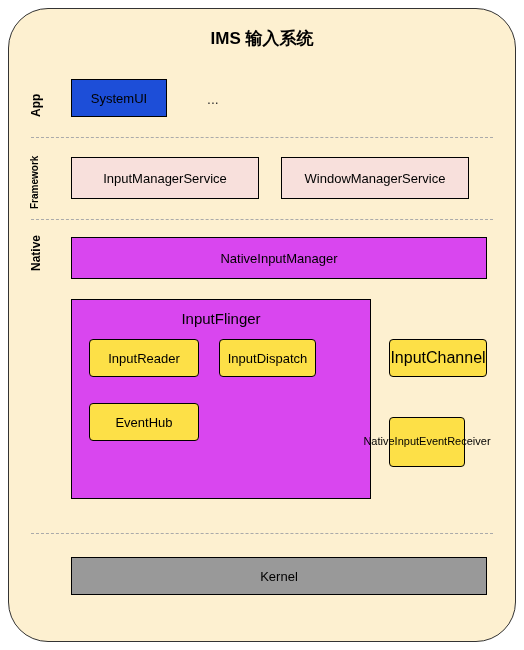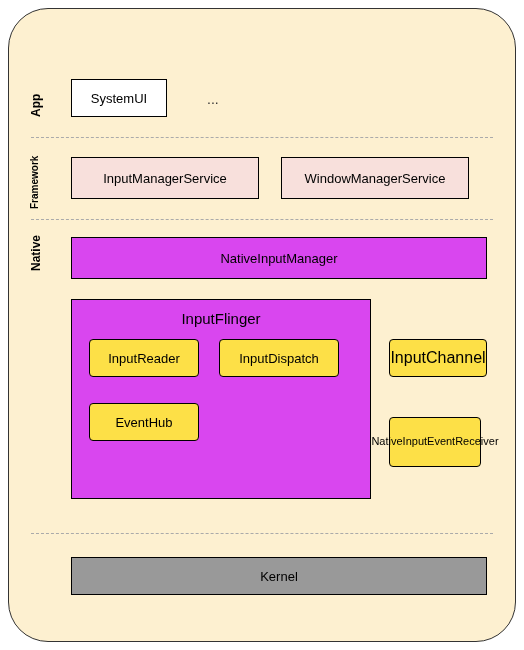--- a/index.html
+++ b/index.html
@@ -2,32 +2,33 @@
 <html><head>
 <meta charset="utf-8">
 <style>
 *{box-sizing:border-box;margin:0;padding:0}
 body{background:#fff;font-family:"Microsoft YaHei",Arial,sans-serif;width:524px;height:650px;position:relative}
 .canvas{position:absolute;left:8px;top:8px;width:508px;height:634px;background:#fdf0d0;border:1px solid #333;border-radius:40px}
 .title{position:absolute;left:0;right:0;top:18px;text-align:center;font-weight:bold;font-size:17px;color:#000}
 .vlabel{position:absolute;writing-mode:vertical-rl;transform:rotate(180deg);font-size:12px;color:#000;font-weight:bold}
 .box{position:absolute;border:1px solid #000;display:flex;align-items:center;justify-content:center;font-size:13px;color:#000;text-align:center}
 .dash{position:absolute;left:22px;right:22px;border-top:1px dashed #aaa;height:0}
-.green{background:#ffffff}
+.green{background:#1d4ed8}
 .pink{background:#f8e0dc}
 .peach{background:#d946ef}
 .yellow{background:#fde047;border-radius:4px}
 .gray{background:#999}
 .ellipsis{position:absolute;font-size:14px;color:#333}
 </style>
 </head>
 <body>
 
 <div class="canvas">
 
+  <div class="title">IMS 输入系统</div>
 
   <div class="vlabel" style="left:20px;top:78px;height:30px">App</div>
   <div class="box green" style="left:62px;top:70px;width:96px;height:38px">SystemUI</div>
   <div class="ellipsis" style="left:198px;top:82px">...</div>
 
   <div class="dash" style="top:128px"></div>
 
   <div class="vlabel" style="left:20px;top:140px;height:60px;font-size:10px">Framework</div>
   <div class="box pink" style="left:62px;top:148px;width:188px;height:42px">InputManagerService</div>
   <div class="box pink" style="left:272px;top:148px;width:188px;height:42px">WindowManagerService</div>
@@ -35,23 +36,23 @@
   <div class="dash" style="top:210px"></div>
 
   <div class="vlabel" style="left:20px;top:222px;height:40px">Native</div>
 
   <div class="box peach" style="left:62px;top:228px;width:416px;height:42px">NativeInputManager</div>
 
   <div class="box peach" style="left:62px;top:290px;width:300px;height:200px;display:block">
     <div style="position:absolute;left:0;right:0;top:10px;text-align:center;font-size:15px">InputFlinger</div>
   </div>
   <div class="box yellow" style="left:80px;top:330px;width:110px;height:38px">InputReader</div>
-  <div class="box yellow" style="left:210px;top:330px;width:120px;height:38px">InputDispatch</div>
+  <div class="box yellow" style="left:210px;top:330px;width:97px;height:38px">InputDispatch</div>
   <div class="box yellow" style="left:80px;top:394px;width:110px;height:38px">EventHub</div>
 
   <div class="box yellow" style="left:380px;top:330px;width:98px;height:38px;font-size:16px">InputChannel</div>
-  <div class="box yellow" style="left:380px;top:408px;width:92px;height:50px;font-size:11px;padding:8px;line-height:1.2">NativeInputEventReceiver</div>
+  <div class="box yellow" style="left:380px;top:408px;width:76px;height:50px;font-size:11px;padding:8px;line-height:1.2">NativeInputEventReceiver</div>
 
   <div class="dash" style="top:524px"></div>
 
   <div class="box gray" style="left:62px;top:548px;width:416px;height:38px">Kernel</div>
 
 </div>
 
 </body></html>

